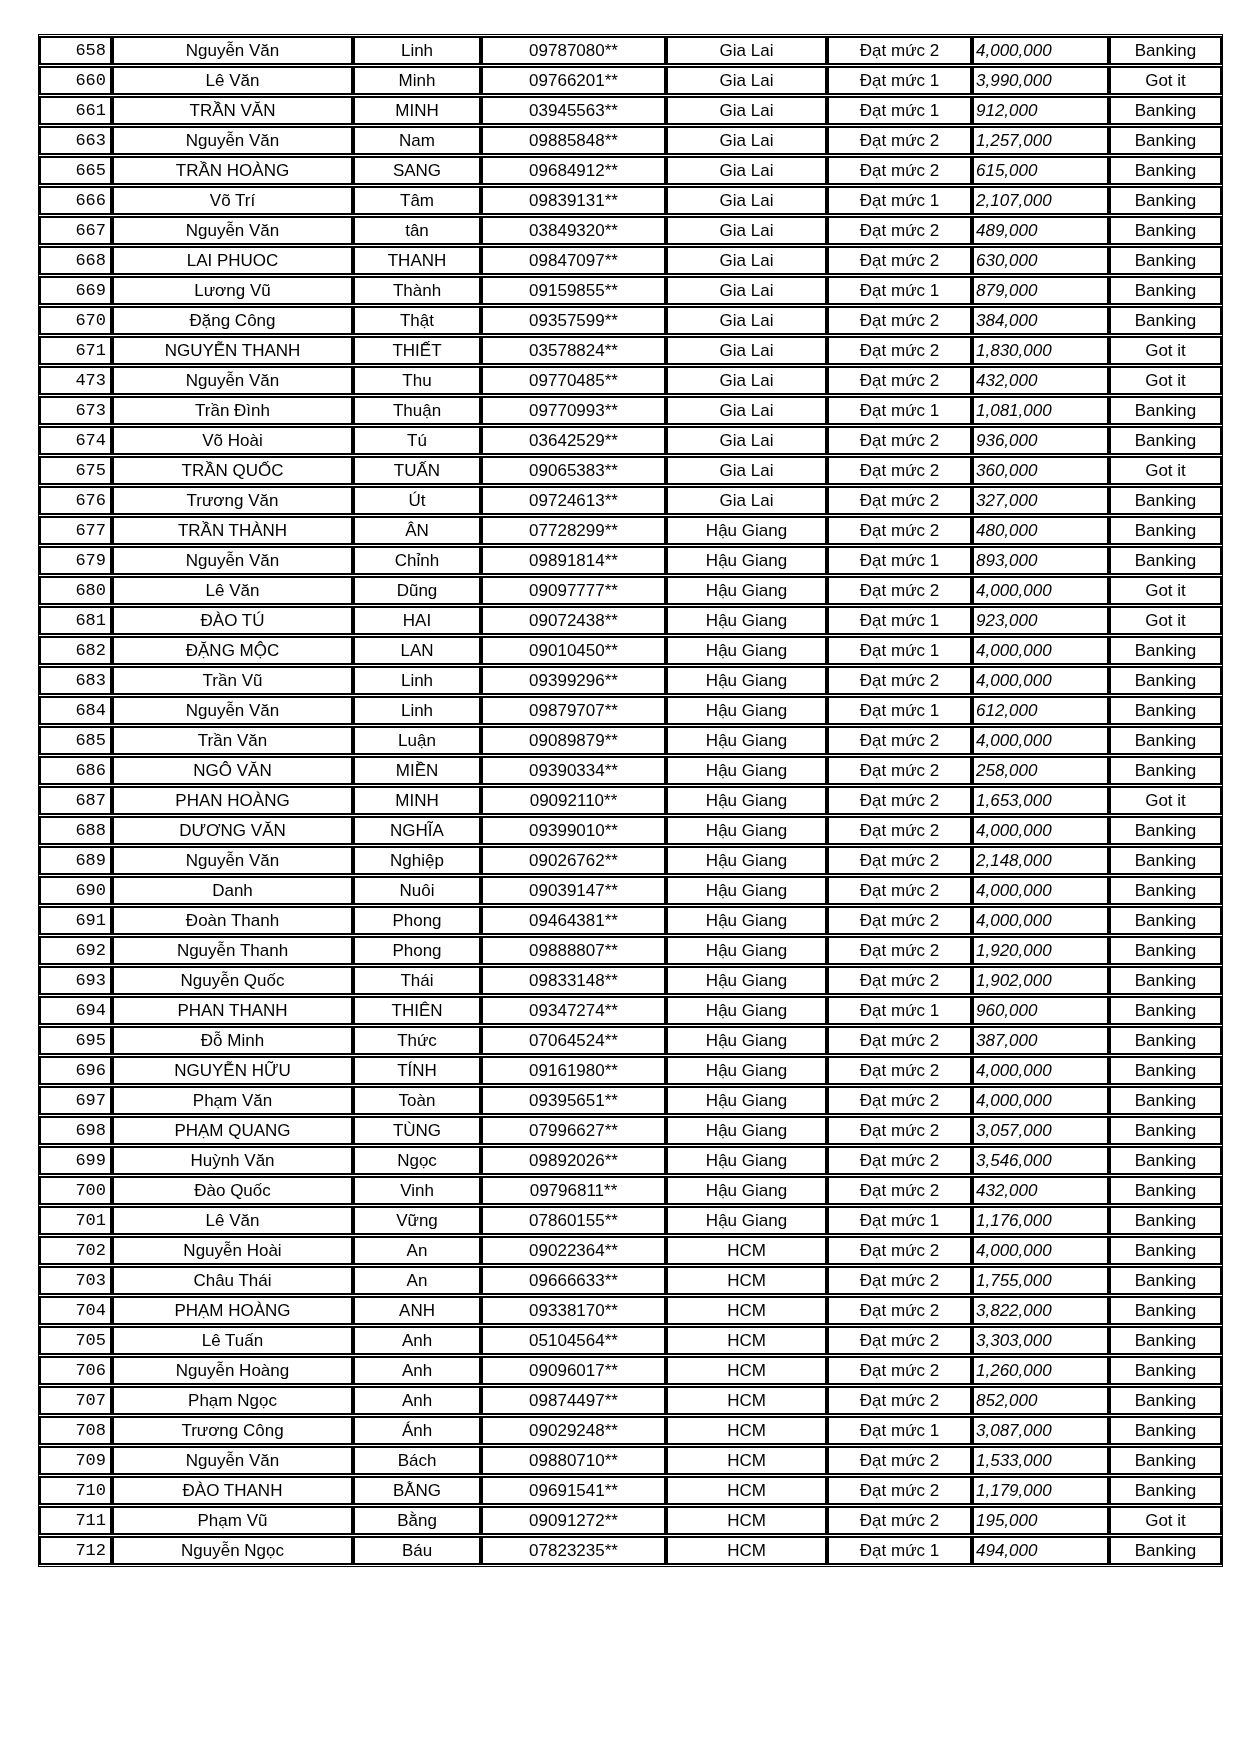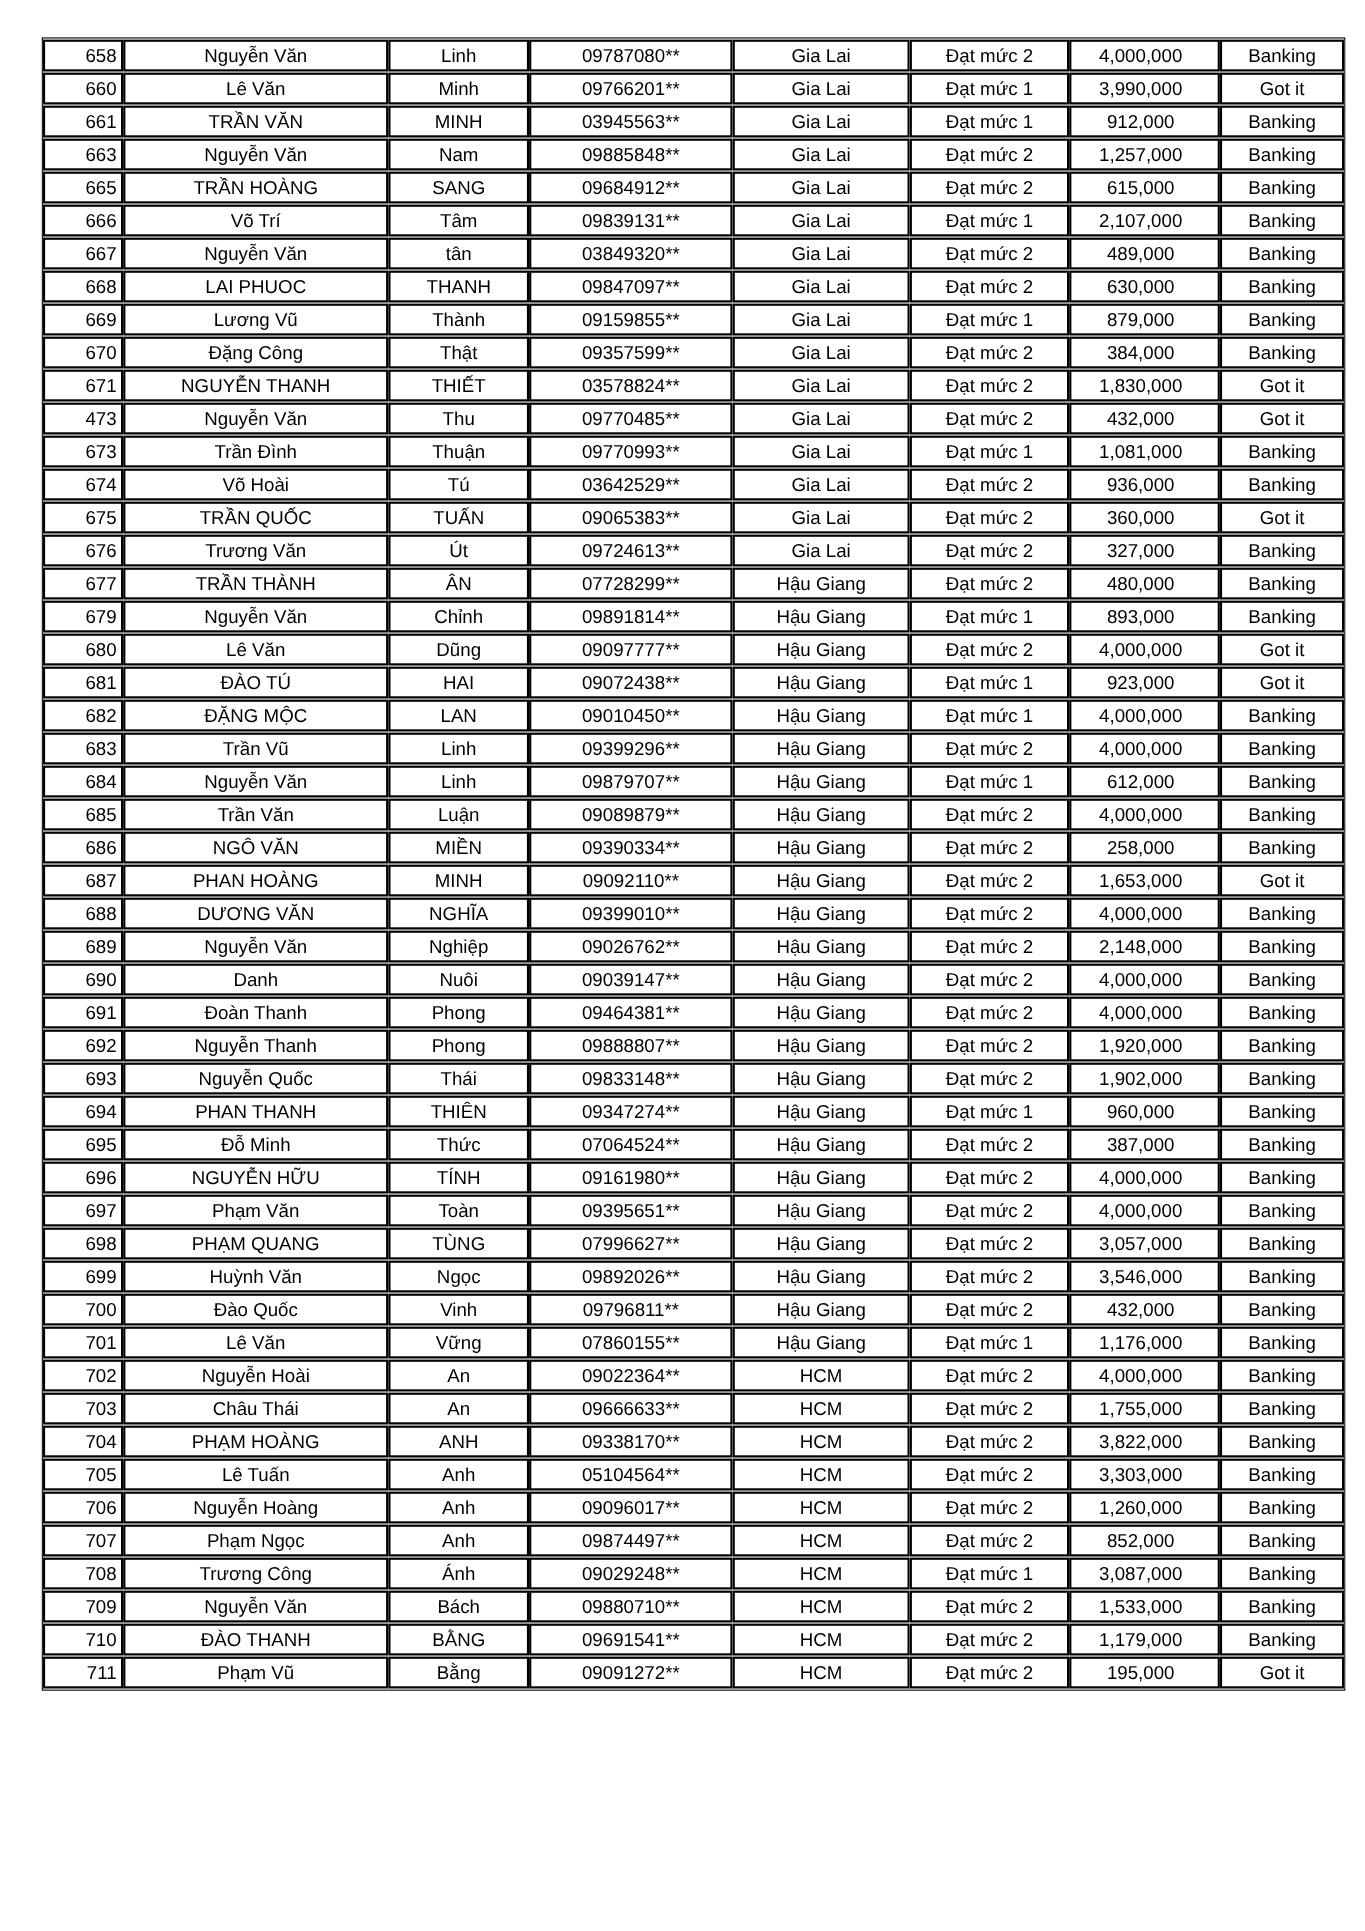--- a/index.html
+++ b/index.html
@@ -36,24 +36,26 @@
     font-size: 17px;
     padding: 0 2px;
     text-align: center;
     white-space: nowrap;
     overflow: hidden;
     background: #ffffff;
   }
   table.data-table td.col-id {
     text-align: right;
     padding-right: 4px;
+    font-family: Liberation Mono, monospace;
   }
   table.data-table td.col-amount {
-    text-align: center;
+    text-align: left;
     padding-right: 9px;
+    font-style: italic;
   }
 </style>
 </head>
 <body>
 
 <div class="page">
   <table class="data-table">
     <colgroup>
       <col style="width:73px">
       <col style="width:241px">
@@ -558,15 +560,25 @@
         <tr>
           <td class="col-id">711</td>
           <td class="col-first-name">Phạm Vũ</td>
           <td class="col-last-name">Bằng</td>
           <td class="col-phone">09091272**</td>
           <td class="col-province">HCM</td>
           <td class="col-level">Đạt mức 2</td>
           <td class="col-amount">195,000</td>
           <td class="col-status">Got it</td>
         </tr>
+        <tr>
+          <td class="col-id">712</td>
+          <td class="col-first-name">Nguyễn Ngọc</td>
+          <td class="col-last-name">Báu</td>
+          <td class="col-phone">07823235**</td>
+          <td class="col-province">HCM</td>
+          <td class="col-level">Đạt mức 1</td>
+          <td class="col-amount">494,000</td>
+          <td class="col-status">Banking</td>
+        </tr>
       </tbody>
   </table>
 </div>
 
 </body></html>

